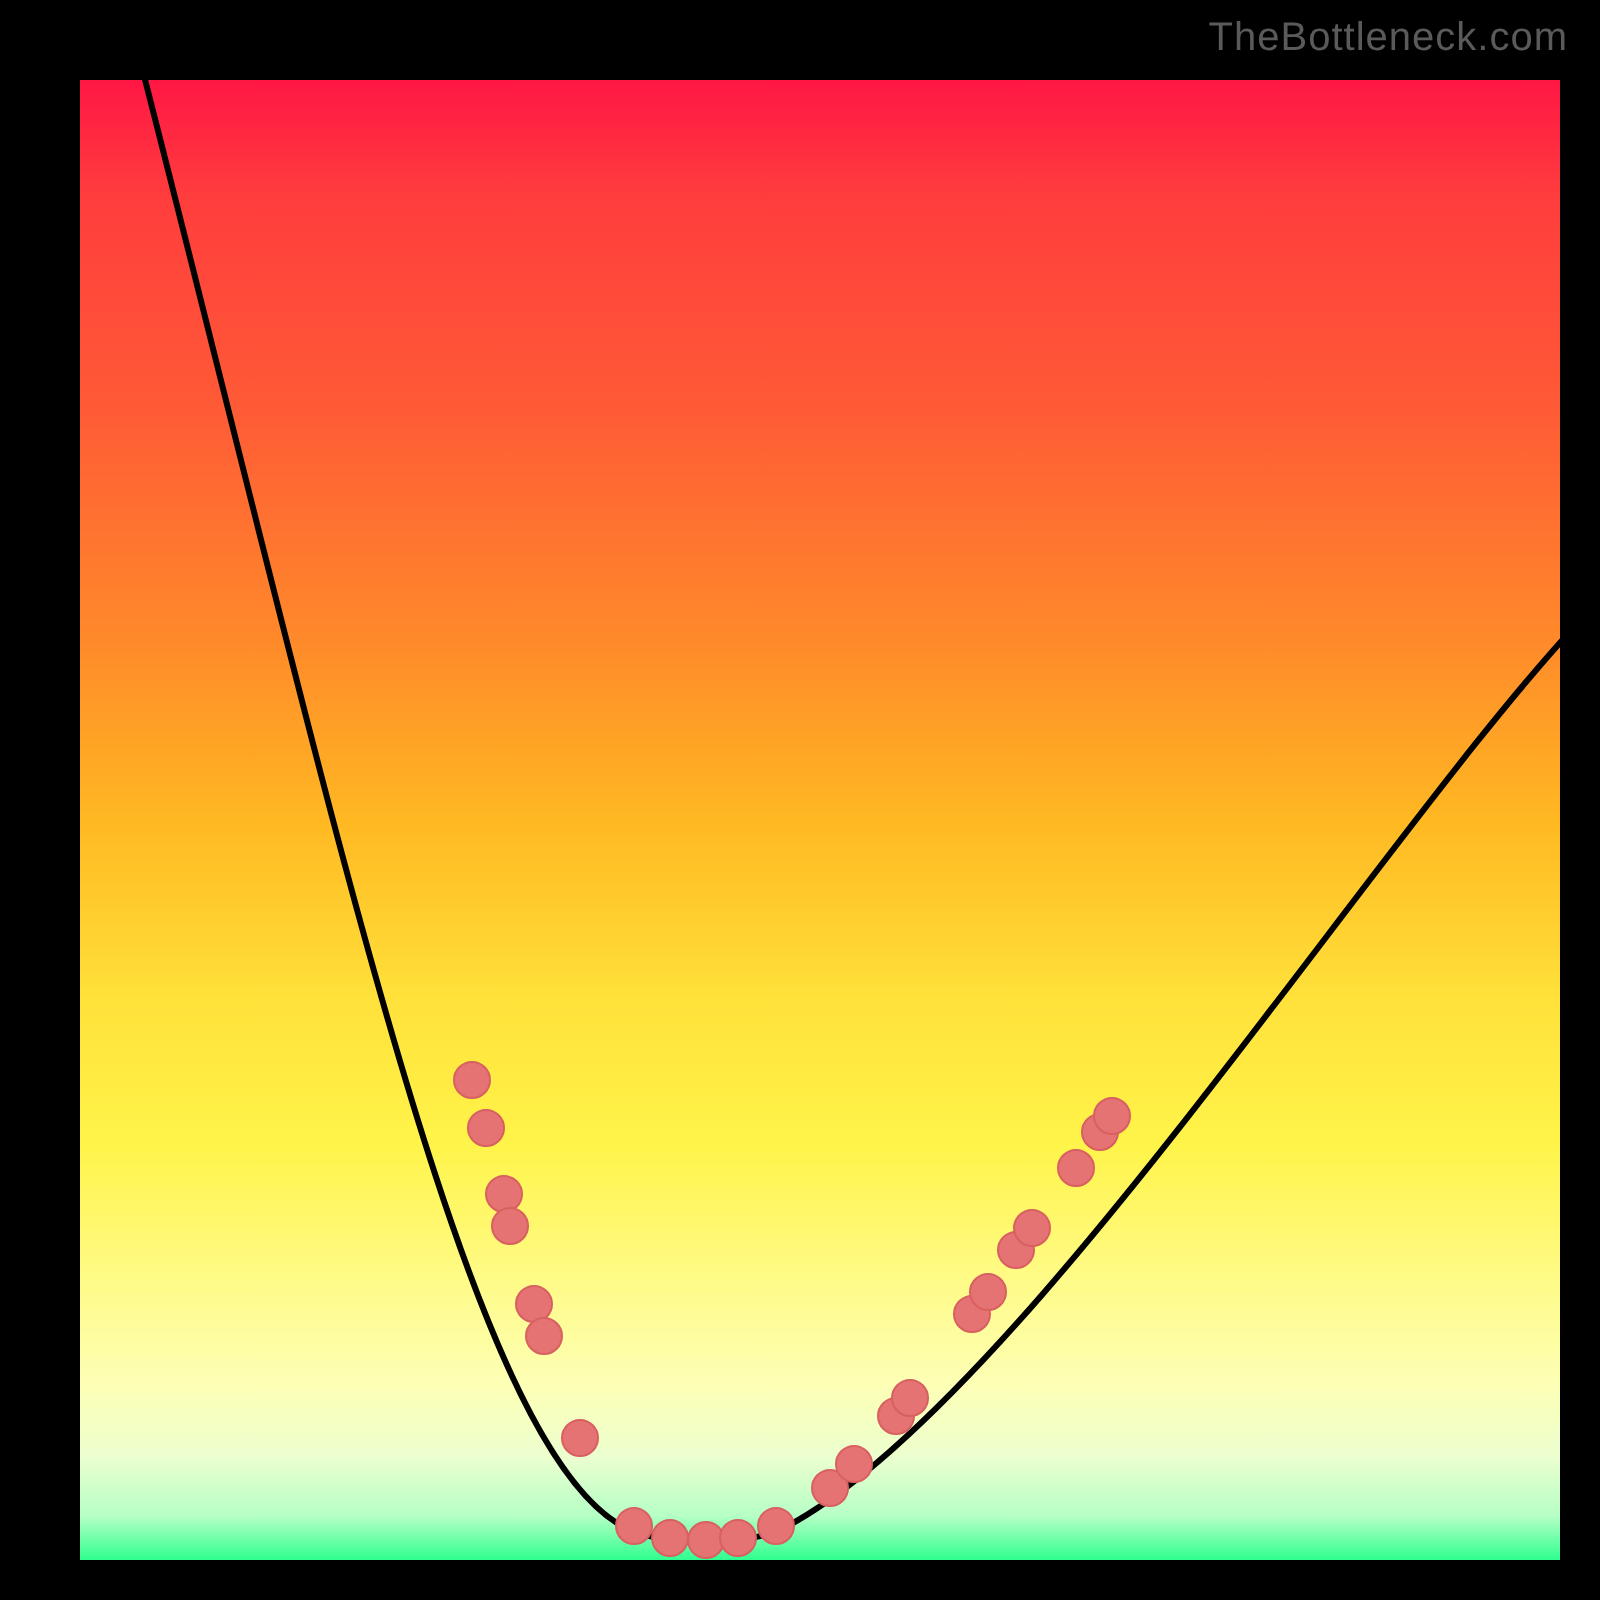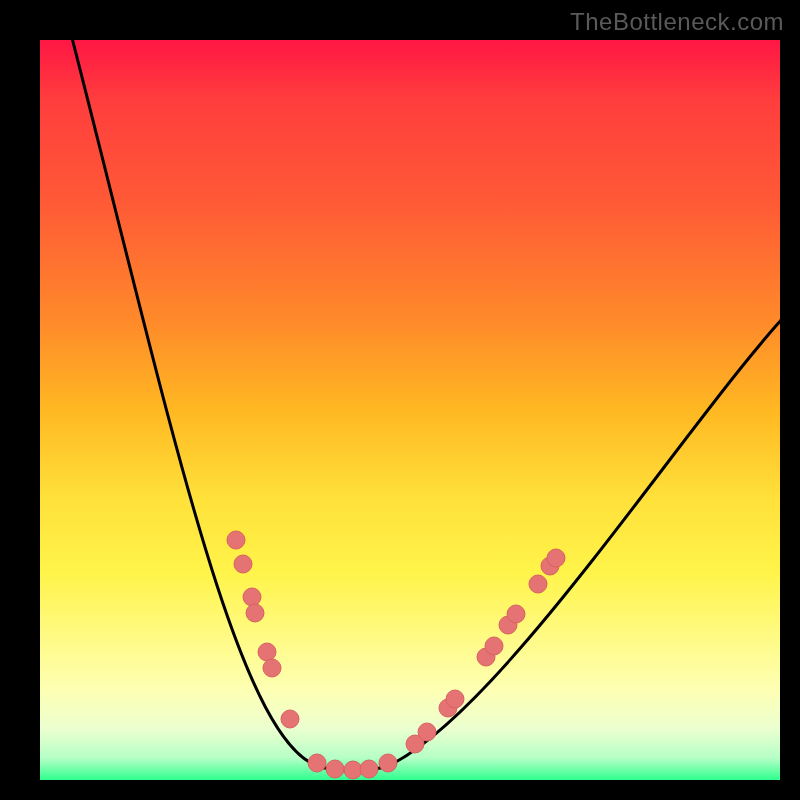--- a/index.html
+++ b/index.html
@@ -47,21 +47,21 @@
       #ecffcf 93%,
       #b6ffc6 97%,
       #2fff8e 100%
     );
   }
   .watermark {
     position: absolute;
     right: 16px;
     top: 8px;
     color: #5a5a5a;
-    font-size: 24px;
+    font-size: 20px;
     letter-spacing: 0.5px;
     user-select: none;
   }
   svg.curve {
     position: absolute;
     left: 0;
     top: 0;
   }
 </style>
 </head>

